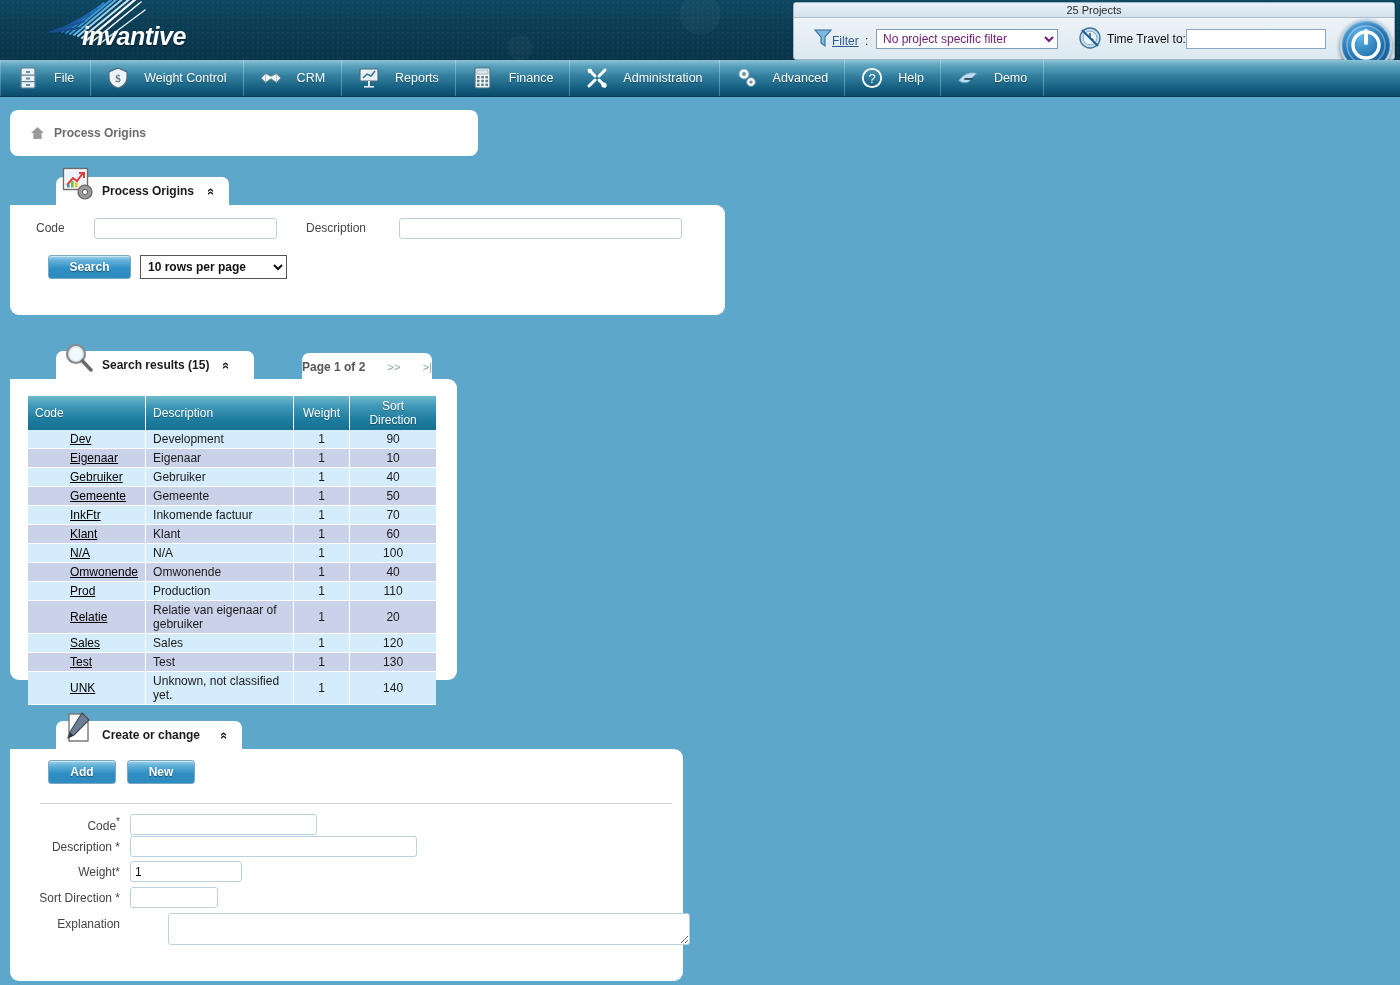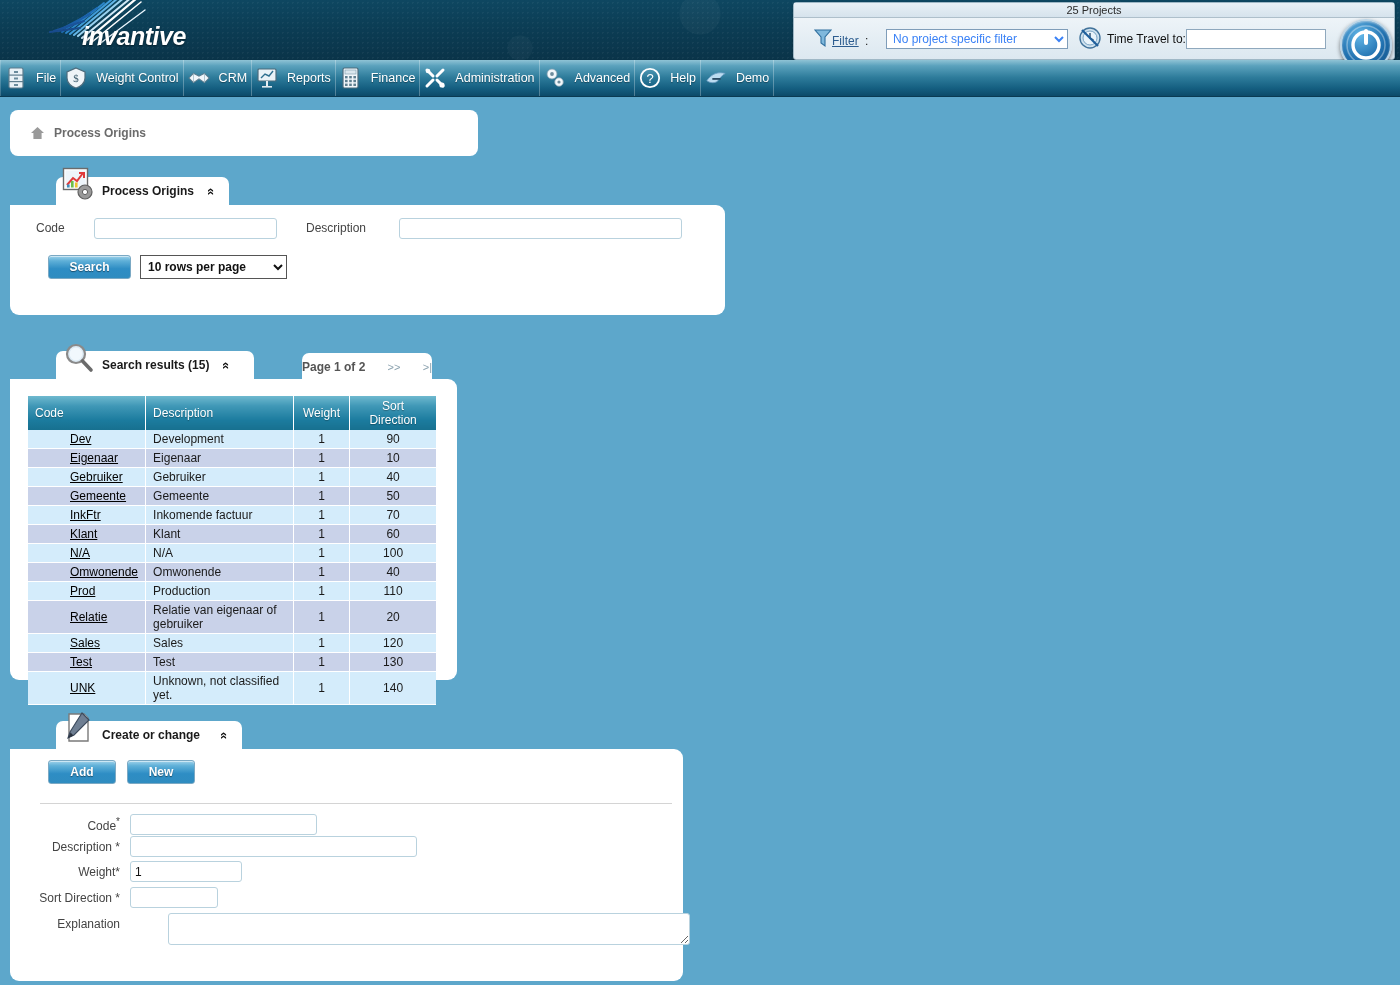--- a/index.html
+++ b/index.html
@@ -85,23 +85,22 @@
   }
   #filter-colon { position:absolute; left: 71px; top: 16px; font-size: 12px; color:#222; }
   #filter-select {
     position: absolute; left: 82px; top: 11px;
     width: 182px; height: 20px;
     font-family: "Liberation Sans", sans-serif;
     font-size: 12px;
     border: 1px solid #7f9db9;
     background: #ffffff;
     padding: 0 2px;
-    color: #3b82f6;
+    color: #701a75;
     box-sizing: border-box;
-    margin-left: 10px;
   }
   #clock-icon { position: absolute; left: 284px; top: 8px; }
   #tt-label { position:absolute; left: 313px; top: 14px; font-size: 12px; color:#111; }
   #tt-input {
     position: absolute; left: 392px; top: 11px;
     width: 140px; height: 20px;
     border: 1px solid #8fa8bd;
     background: #fff;
     box-sizing: border-box;
     font-family: "Liberation Sans", sans-serif;
@@ -128,24 +127,25 @@
     width: 1400px; height: 36px;
     background: linear-gradient(180deg, #8fc3d5 0%, #5ba2bd 16%, #2e7c9b 48%, #155f81 78%, #0c4a69 100%);
     border-bottom: 1px solid #0a3a52;
     display: flex;
     align-items: center;
   }
   .menu-item {
     display: flex;
     align-items: center;
     height: 36px;
-    padding: 0 4px;
+    padding: 0 16px;
     cursor: pointer;
     border-right: 1px solid rgba(255,255,255,0.28);
     box-sizing: border-box;
+    gap: 6px;
   }
   .menu-item:first-child { border-left: 1px solid rgba(255,255,255,0.20); }
   .menu-item .mi-icon {
     width: 22px; height: 22px;
     margin-right: 9px;
     display: flex; align-items:center; justify-content:center;
     flex: 0 0 22px;
   }
   .menu-item .mi-label {
     color: #ffffff;

